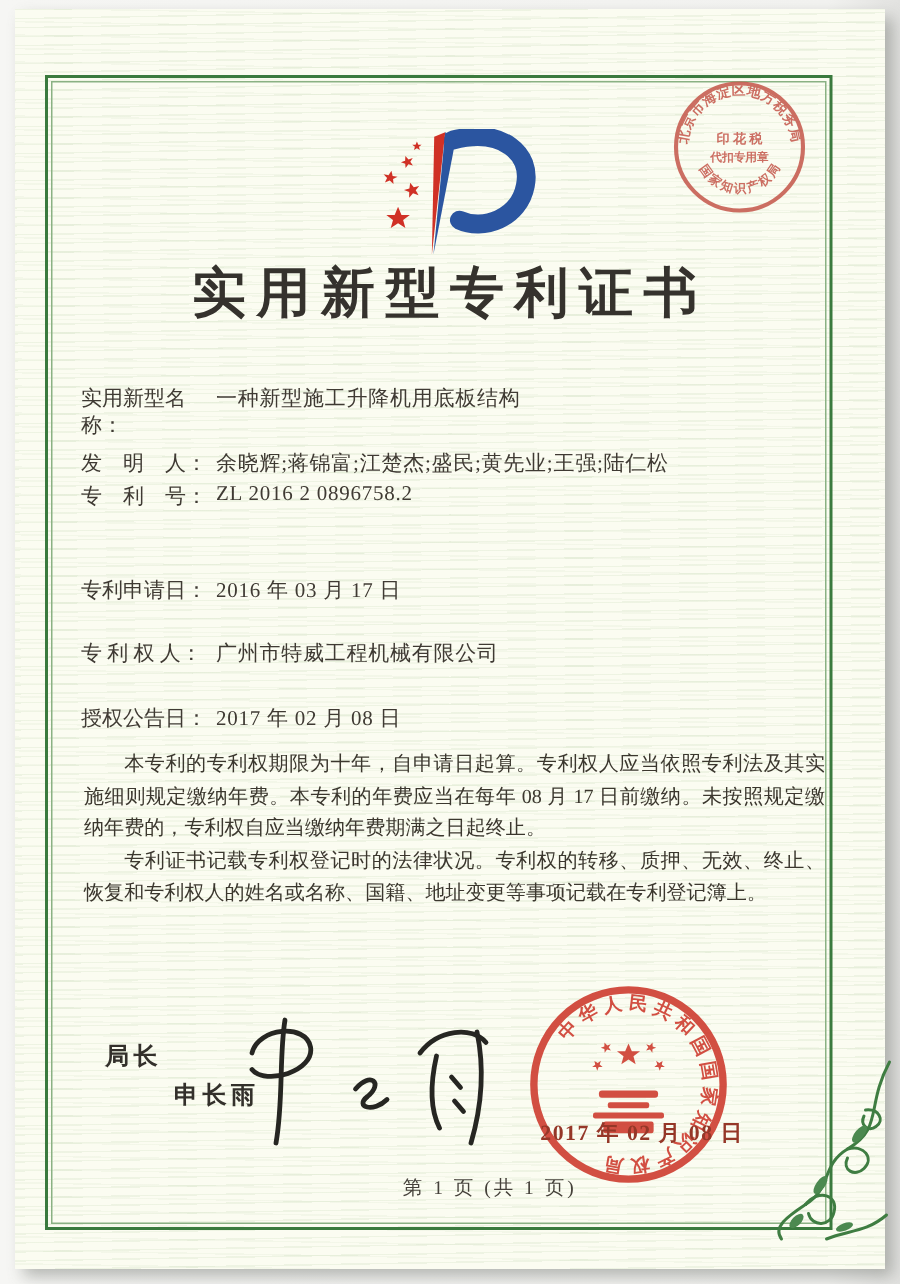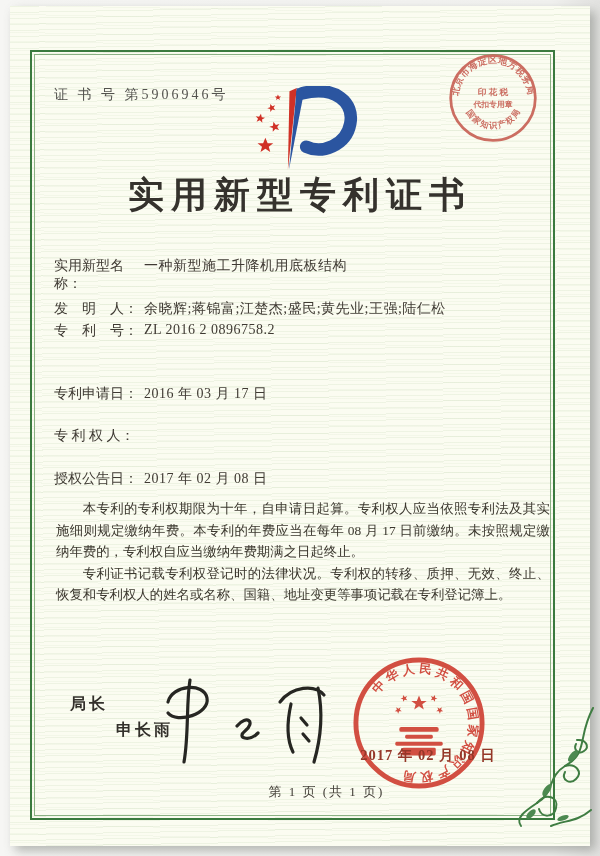--- a/index.html
+++ b/index.html
@@ -33,21 +33,20 @@
 </head>
 <body>
 
 <div class="scan">
   <div class="paper">
 
     <div class="frame">
       <div class="frame-inner"></div>
     </div>
 
-    <div class="abs cert-no">证 书 号 第5906946号</div>
 
     <svg class="abs seal-top" viewBox="0 0 100 100">
       <circle cx="50" cy="50" r="46" fill="none" stroke="#c4564a" stroke-width="3"></circle>
       <defs>
         <path id="tsTop" d="M 12,50 A 38,38 0 0 1 88,50"></path>
         <path id="tsBot" d="M 17,50 A 33,33 0 0 0 83,50"></path>
       </defs>
       <text font-size="10" fill="#c4564a" font-weight="bold">
         <textPath href="#tsTop" startOffset="2" textLength="114">北京市海淀区地方税务局</textPath>
       </text>
@@ -89,20 +88,21 @@
     <div class="abs field-row" style="top:316px">
       <span class="field-label">专　利　号：</span>
       <span class="field-value">ZL 2016 2 0896758.2</span>
     </div>
     <div class="abs field-row" style="top:379px">
       <span class="field-label">专利申请日：</span>
       <span class="field-value">2016 年 03 月 17 日</span>
     </div>
     <div class="abs field-row" style="top:421px">
       <span class="field-label">专 利 权 人：</span>
+      <span class="field-value">广州市特威工程机械有限公司</span>
     </div>
     <div class="abs field-row" style="top:464px">
       <span class="field-label">授权公告日：</span>
       <span class="field-value">2017 年 02 月 08 日</span>
     </div>
 
     <div class="abs body-text">
       <p>本专利的专利权期限为十年，自申请日起算。专利权人应当依照专利法及其实施细则规定缴纳年费。本专利的年费应当在每年 08 月 17 日前缴纳。未按照规定缴纳年费的，专利权自应当缴纳年费期满之日起终止。</p>
       <p>专利证书记载专利权登记时的法律状况。专利权的转移、质押、无效、终止、恢复和专利权人的姓名或名称、国籍、地址变更等事项记载在专利登记簿上。</p>
     </div>

